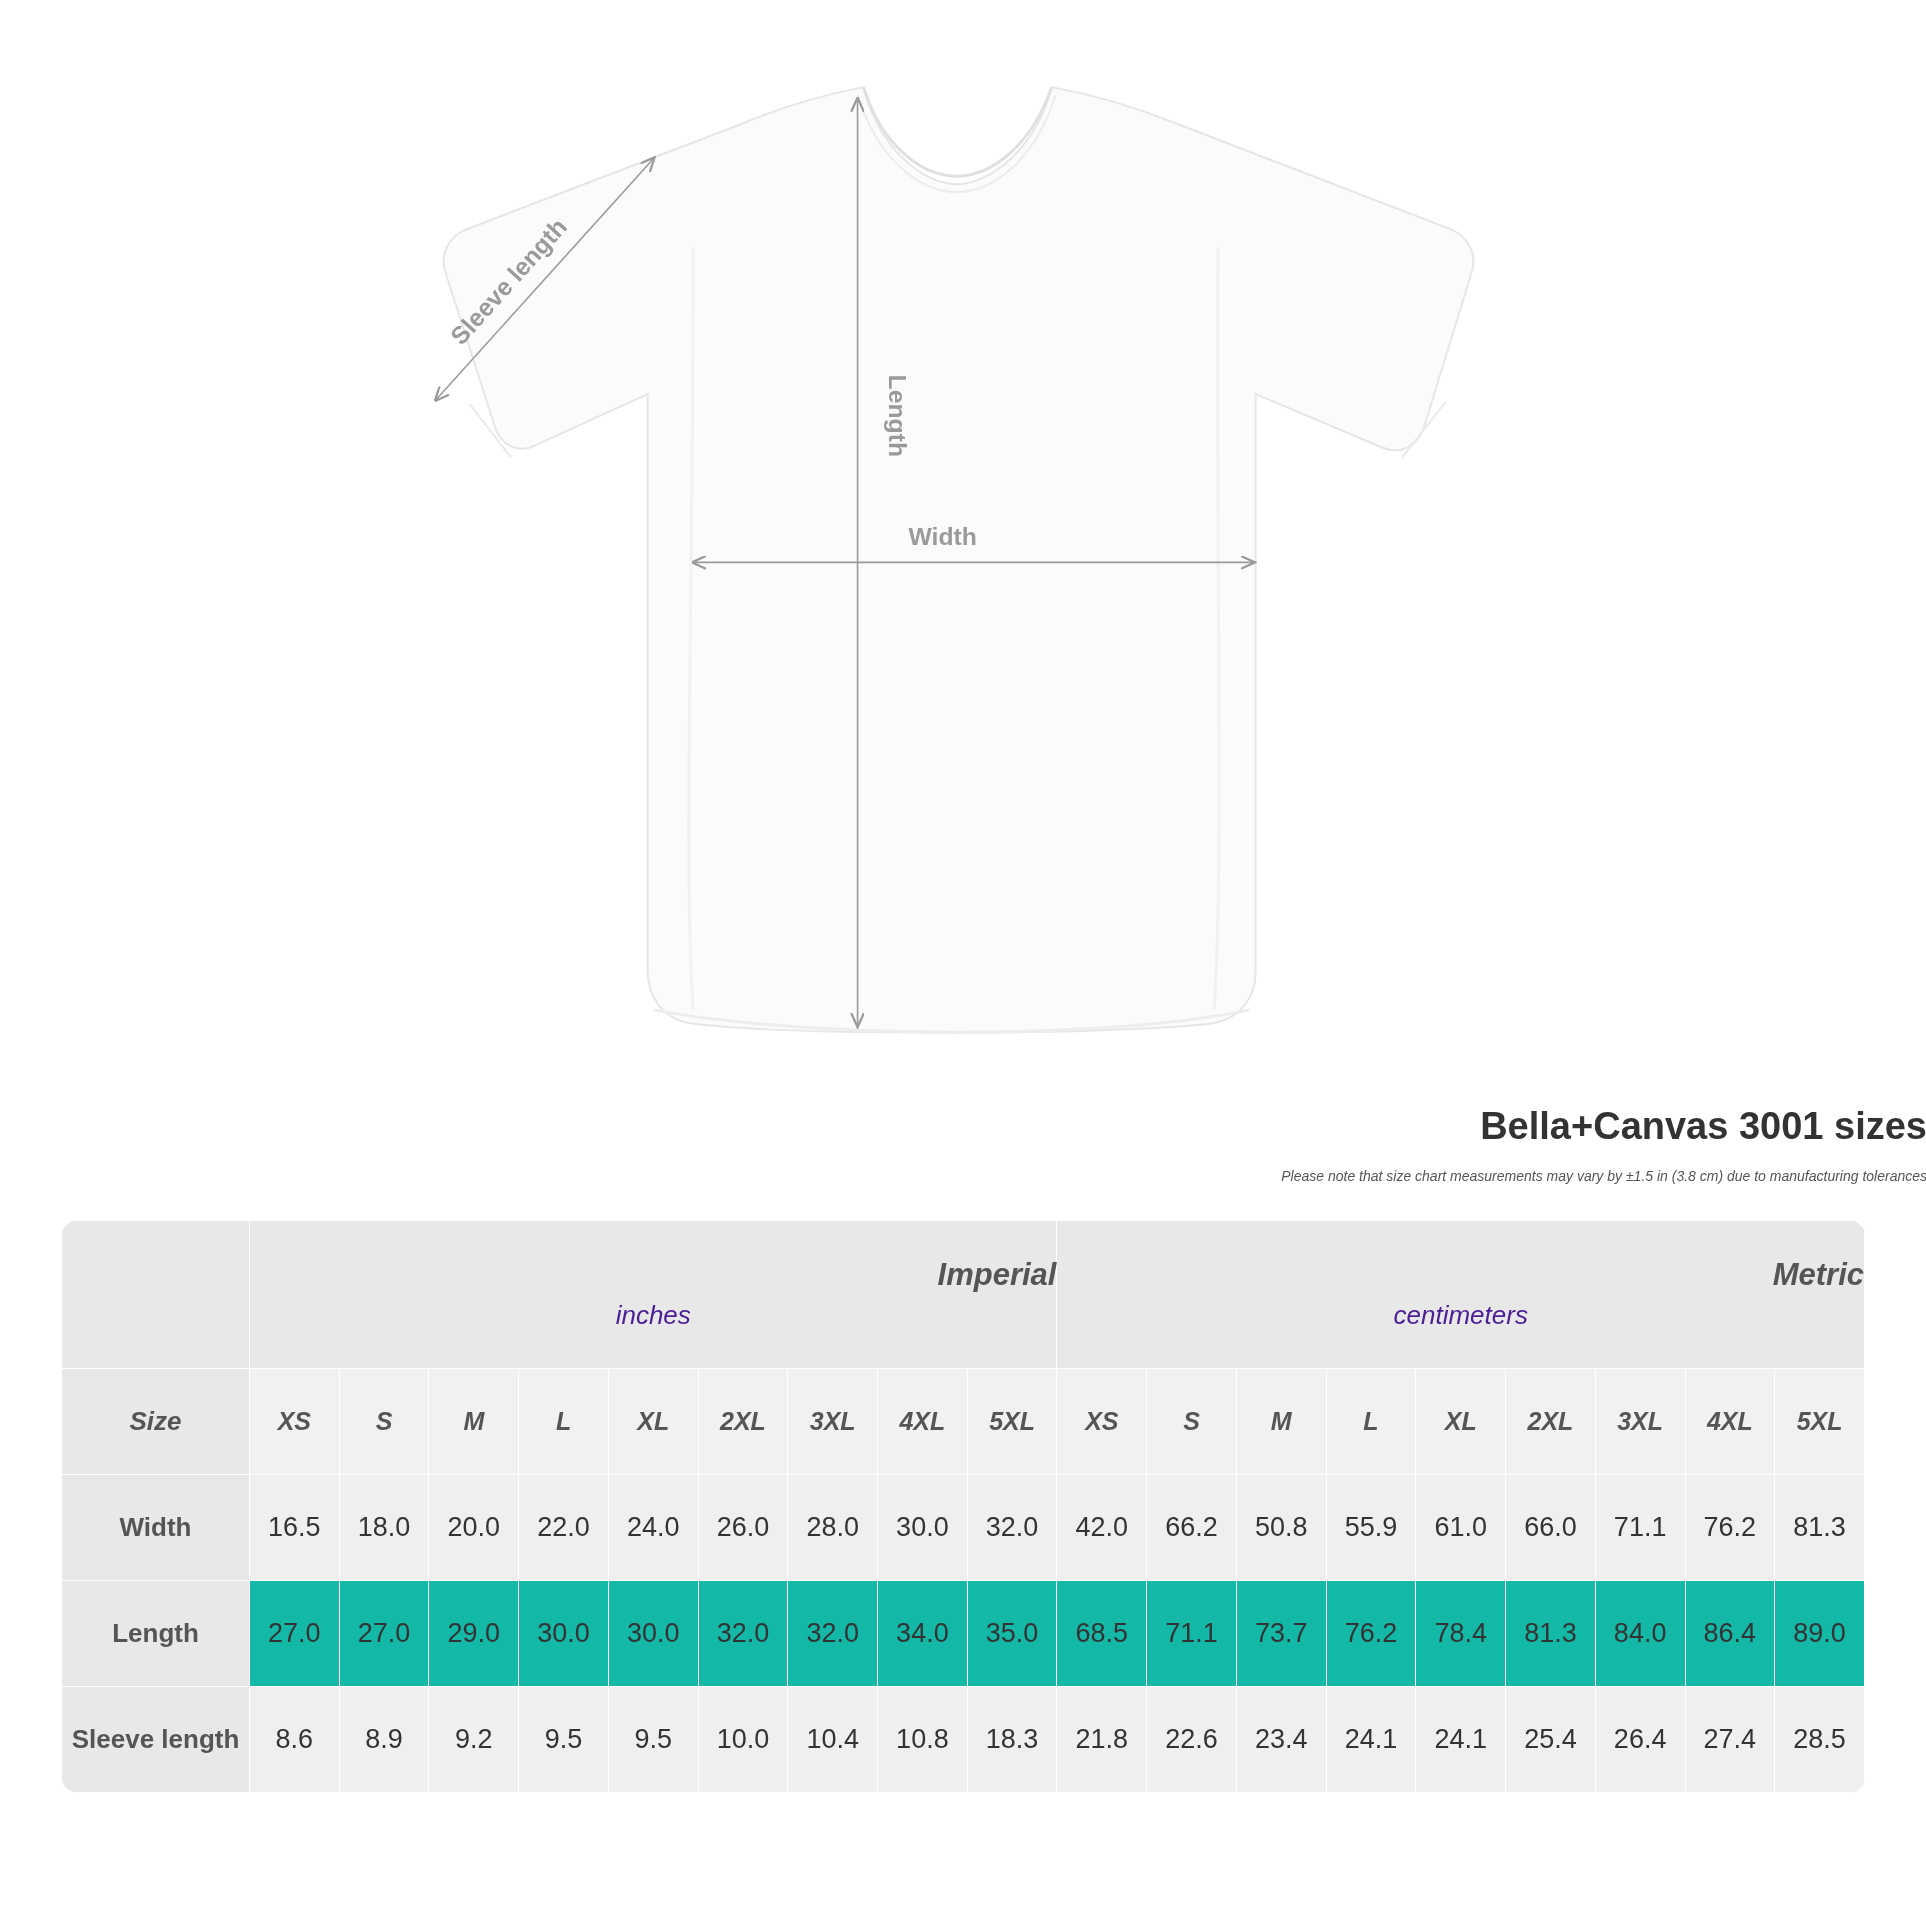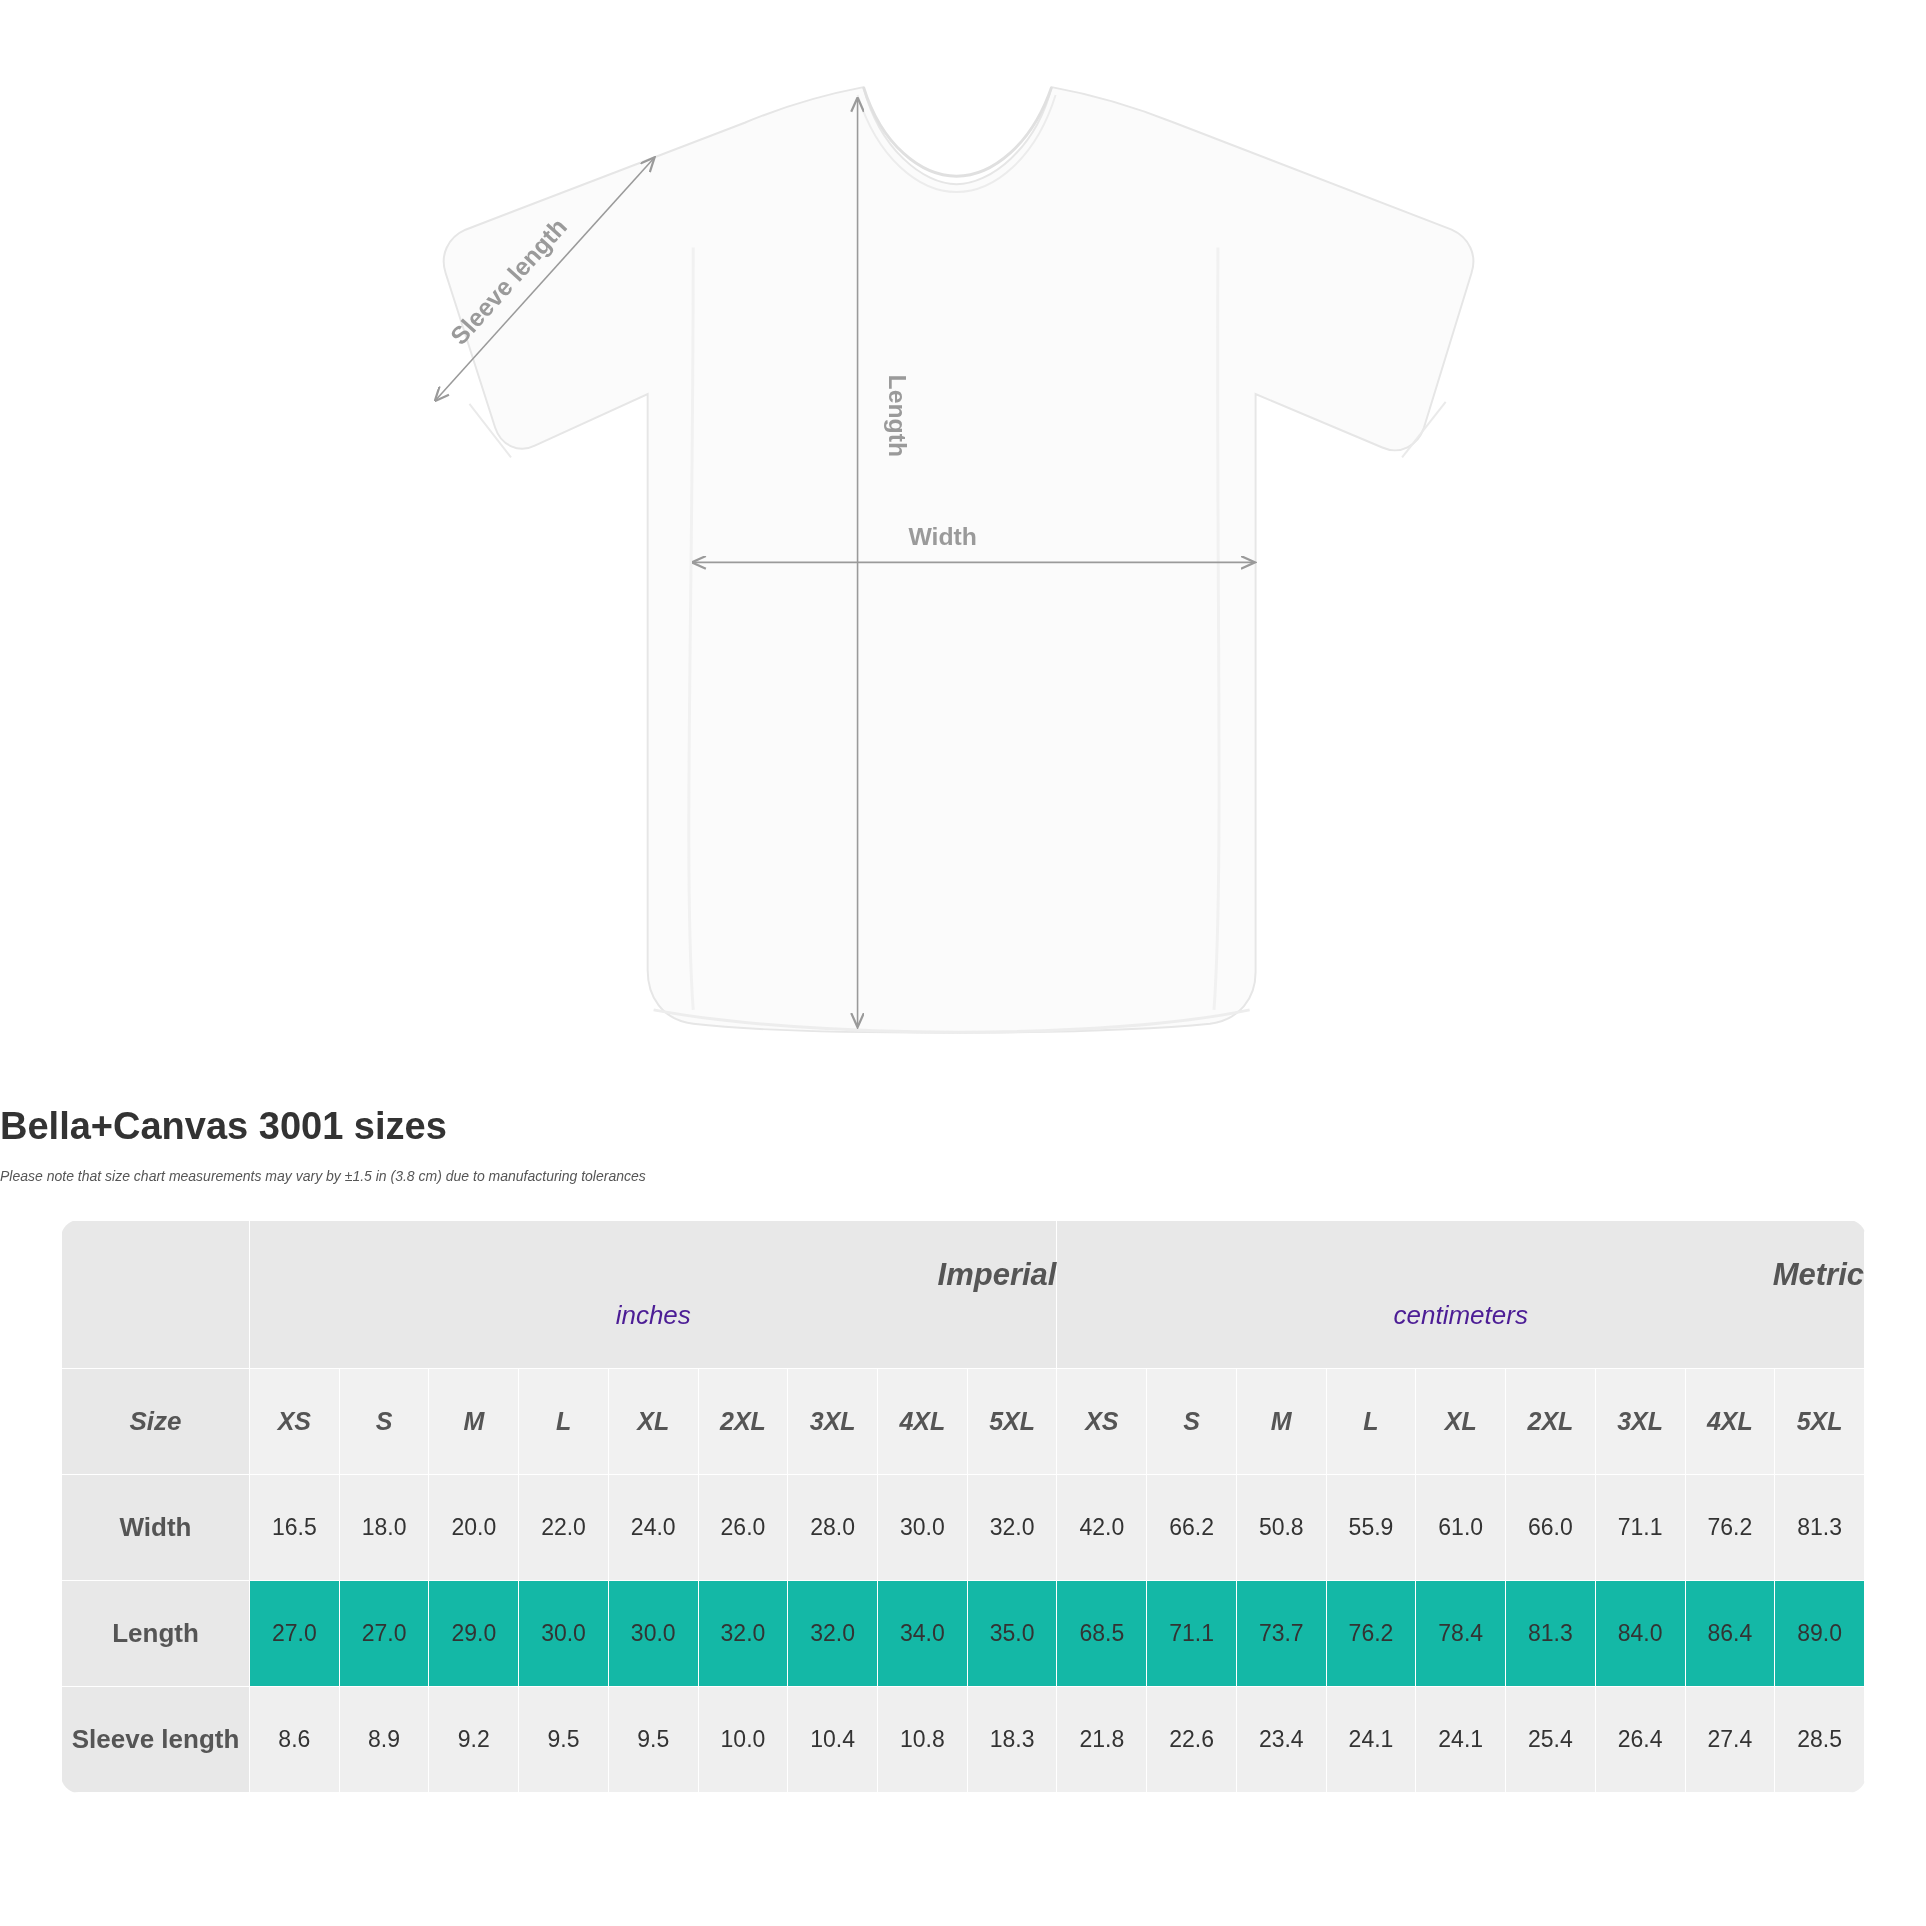--- a/index.html
+++ b/index.html
@@ -26,21 +26,21 @@
     position: relative;
     width: 1927px;
     height: 1099px;
   }
   .illustration svg {
     display: block;
   }
 
   
   .title-block {
-    text-align: left;
+    text-align: right;
     margin-top: 6px;
   }
   .chart-title {
     font-size: 38px;
     font-weight: bold;
     color: #333333;
     letter-spacing: 0px;
     margin: 0;
   }
   .chart-note {
@@ -101,21 +101,21 @@
     font-style: italic;
   }
   .row-size td.rowhead {
     background: #e8e8e8;
     font-size: 26px;
   }
 
   
   .row-data td {
     height: 103px;
-    font-size: 23px;
+    font-size: 27px;
     color: #333333;
   }
   .row-data.shade td { background: #efefef; }
   .row-data.plain td { background: #14b8a6; }
   .row-data td.rowhead {
     font-weight: bold;
     color: #555555;
     background: #e8e8e8;
     font-size: 26px;
   }

